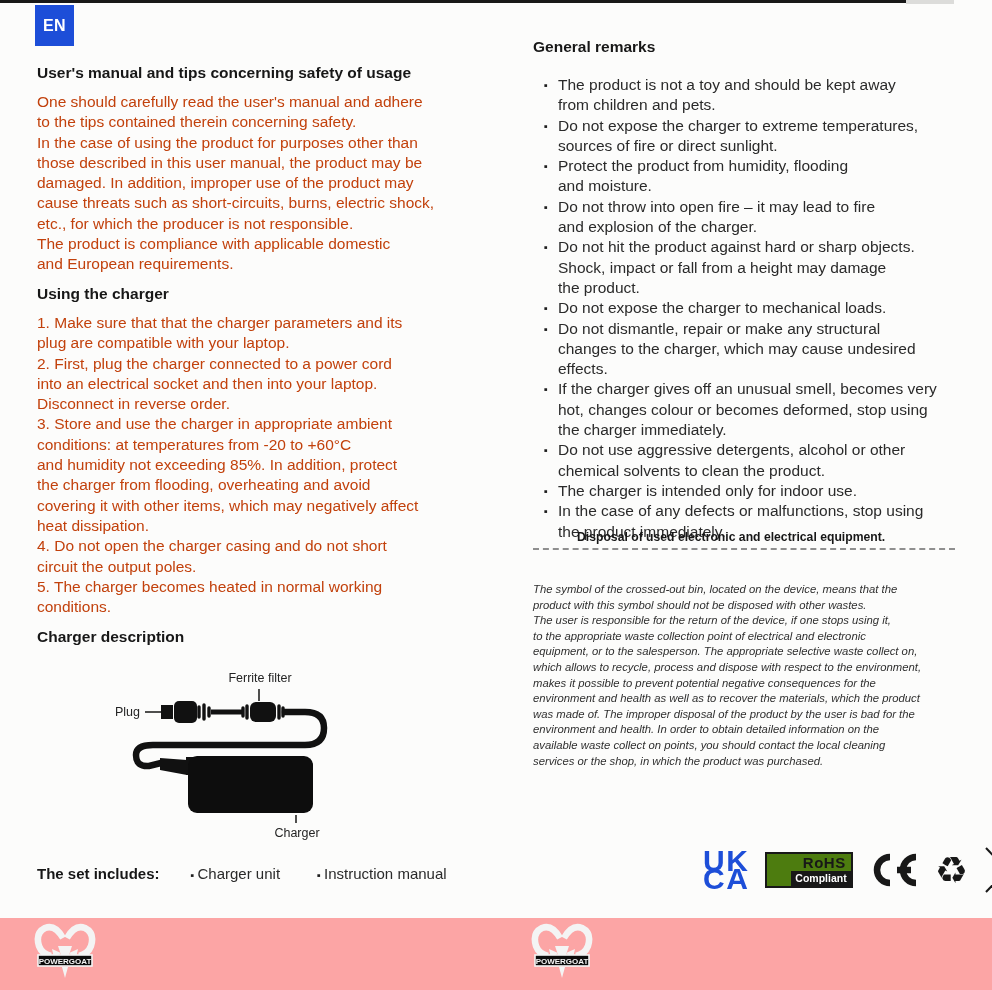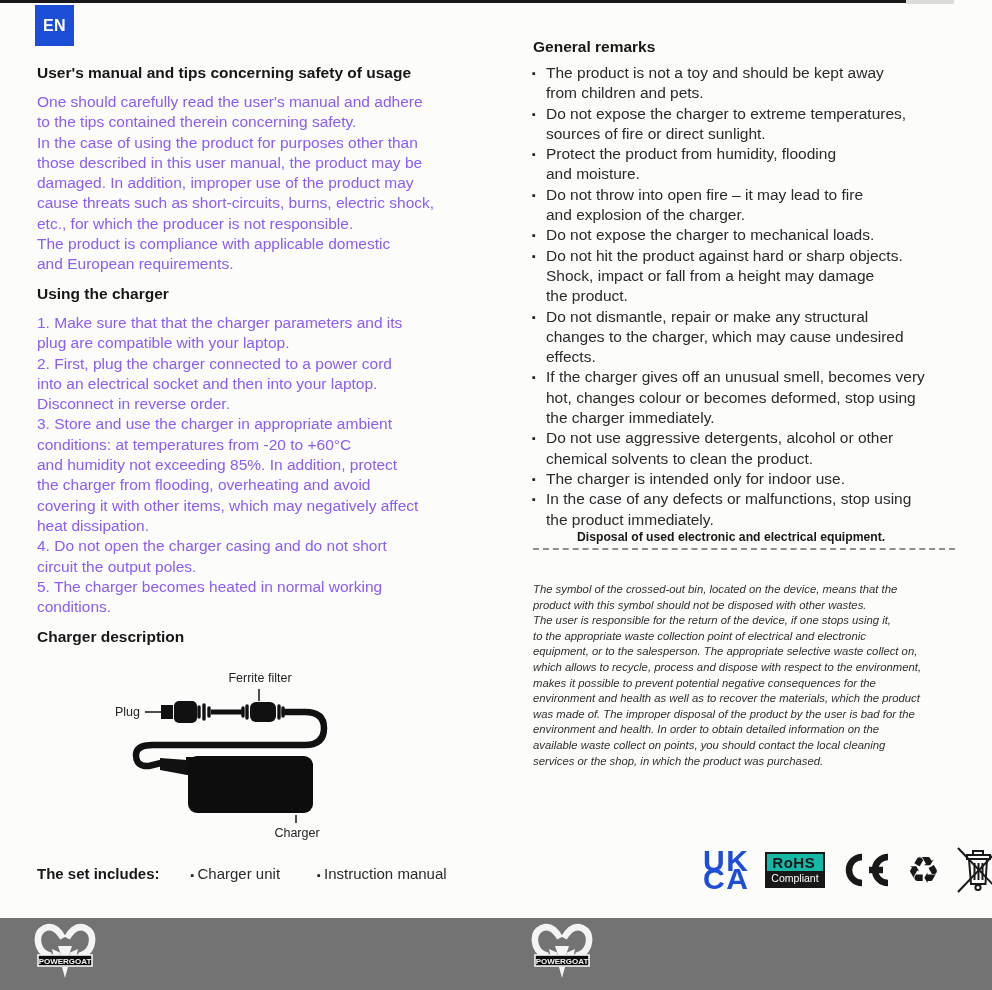--- a/index.html
+++ b/index.html
@@ -17,27 +17,27 @@
   .top-smudge { position:absolute; top:0; left:906px; width:48px; height:4px; background:#dcdcda; }
 
   .en-badge {
     position:absolute; left:35px; top:5px; width:39px; height:41px;
     background:#1d4ed8; color:#fff; font-weight:700; font-size:16px;
     display:flex; align-items:center; justify-content:center; letter-spacing:.5px;
   }
 
   .abs { position:absolute; }
   .h-main { font-size:15.5px; font-weight:700; color:#171717; }
-  .body-txt { font-size:15.5px; line-height:20.3px; white-space:pre-line; color:#8b5cf6; }
+  .body-txt { font-size:15.5px; line-height:20.3px; white-space:pre-line; color:#c2410c; }
 
   .col-left-x  { left:37px;  width:458px; }
   .col-right-x { left:533px; width:440px; }
 
   
-  ul.remarks { list-style:none; margin:0; padding:0; }
+  ul.remarks { list-style:none; margin:12px; padding:0; }
   ul.remarks li {
     position:relative; padding-left:13px;
     font-size:15.5px; line-height:20.3px; white-space:pre-line; color:#2a2a2a;
   }
   ul.remarks li::before {
     content:"▪"; position:absolute; left:-1px; top:0;
     font-size:11px; line-height:20.3px; color:#1d1d1d;
   }
 
   .divider { border-top:2px dashed #8f8f8f; width:422px; }
@@ -48,28 +48,28 @@
   
   .set-line { font-size:15px; color:#2a2a2a; display:flex; align-items:baseline; }
   .set-label { font-weight:700; color:#171717; margin-right:8px;margin-top:8px; }
   ul.inc-list { list-style:none; margin:0; padding:0; display:inline; }
   ul.inc-list li { display:inline; margin-right:14px;margin-left:23px; }
   ul.inc-list li::before { content:"▪ "; font-size:11px; color:#1d1d1d; }
 
   
   .marks-row { display:flex; align-items:center; gap:16px; }
   .ukca { font-weight:800; font-size:30px; line-height:18px; letter-spacing:1.5px; color:#1d4ed8; text-align:left; }
-  .rohs { border:2.5px solid #181818; text-align:left; background:#14b8a6; }
+  .rohs { border:2.5px solid #181818; text-align:right; background:#4d7c0f;padding-left:24px; }
   .rohs-top { font-weight:800; font-size:15px; color:#181818; padding:0 5px; letter-spacing:.5px; }
-  .rohs-bottom { background:#181818; color:#fff; font-size:10.5px; font-weight:400; padding:1px 4px 2px; }
+  .rohs-bottom { background:#181818; color:#fff; font-size:10.5px; font-weight:700; padding:1px 4px 2px; }
   .recycle { font-size:37px; color:#181818; line-height:1; font-family:"DejaVu Sans", sans-serif; }
 
   .footer {
     position:absolute; left:0; top:918px; width:992px; height:72px;
-    background:#737373;
+    background:#fca5a5;
   }
   .goat { position:absolute; top:3px; }
   .goat-1 { left:32px; }
   .goat-2 { left:529px; }
   .goat text { font-weight:700; }
 </style>
 </head>
 <body>
 
 <div class="page">
@@ -163,24 +163,24 @@
 
   <ul class="remarks abs col-right-x" style="top:63px;">
       <li>The product is not a toy and should be kept away
 from children and pets.</li>
       <li>Do not expose the charger to extreme temperatures,
 sources of fire or direct sunlight.</li>
       <li>Protect the product from humidity, flooding
 and moisture.</li>
       <li>Do not throw into open fire – it may lead to fire
 and explosion of the charger.</li>
-      <li>Do not expose the charger to mechanical loads.</li>
       <li>Do not hit the product against hard or sharp objects.
 Shock, impact or fall from a height may damage
 the product.</li>
+      <li>Do not expose the charger to mechanical loads.</li>
       <li>Do not dismantle, repair or make any structural
 changes to the charger, which may cause undesired
 effects.</li>
       <li>If the charger gives off an unusual smell, becomes very
 hot, changes colour or becomes deformed, stop using
 the charger immediately.</li>
       <li>Do not use aggressive detergents, alcohol or other
 chemical solvents to clean the product.</li>
       <li>The charger is intended only for indoor use.</li>
       <li>In the case of any defects or malfunctions, stop using

